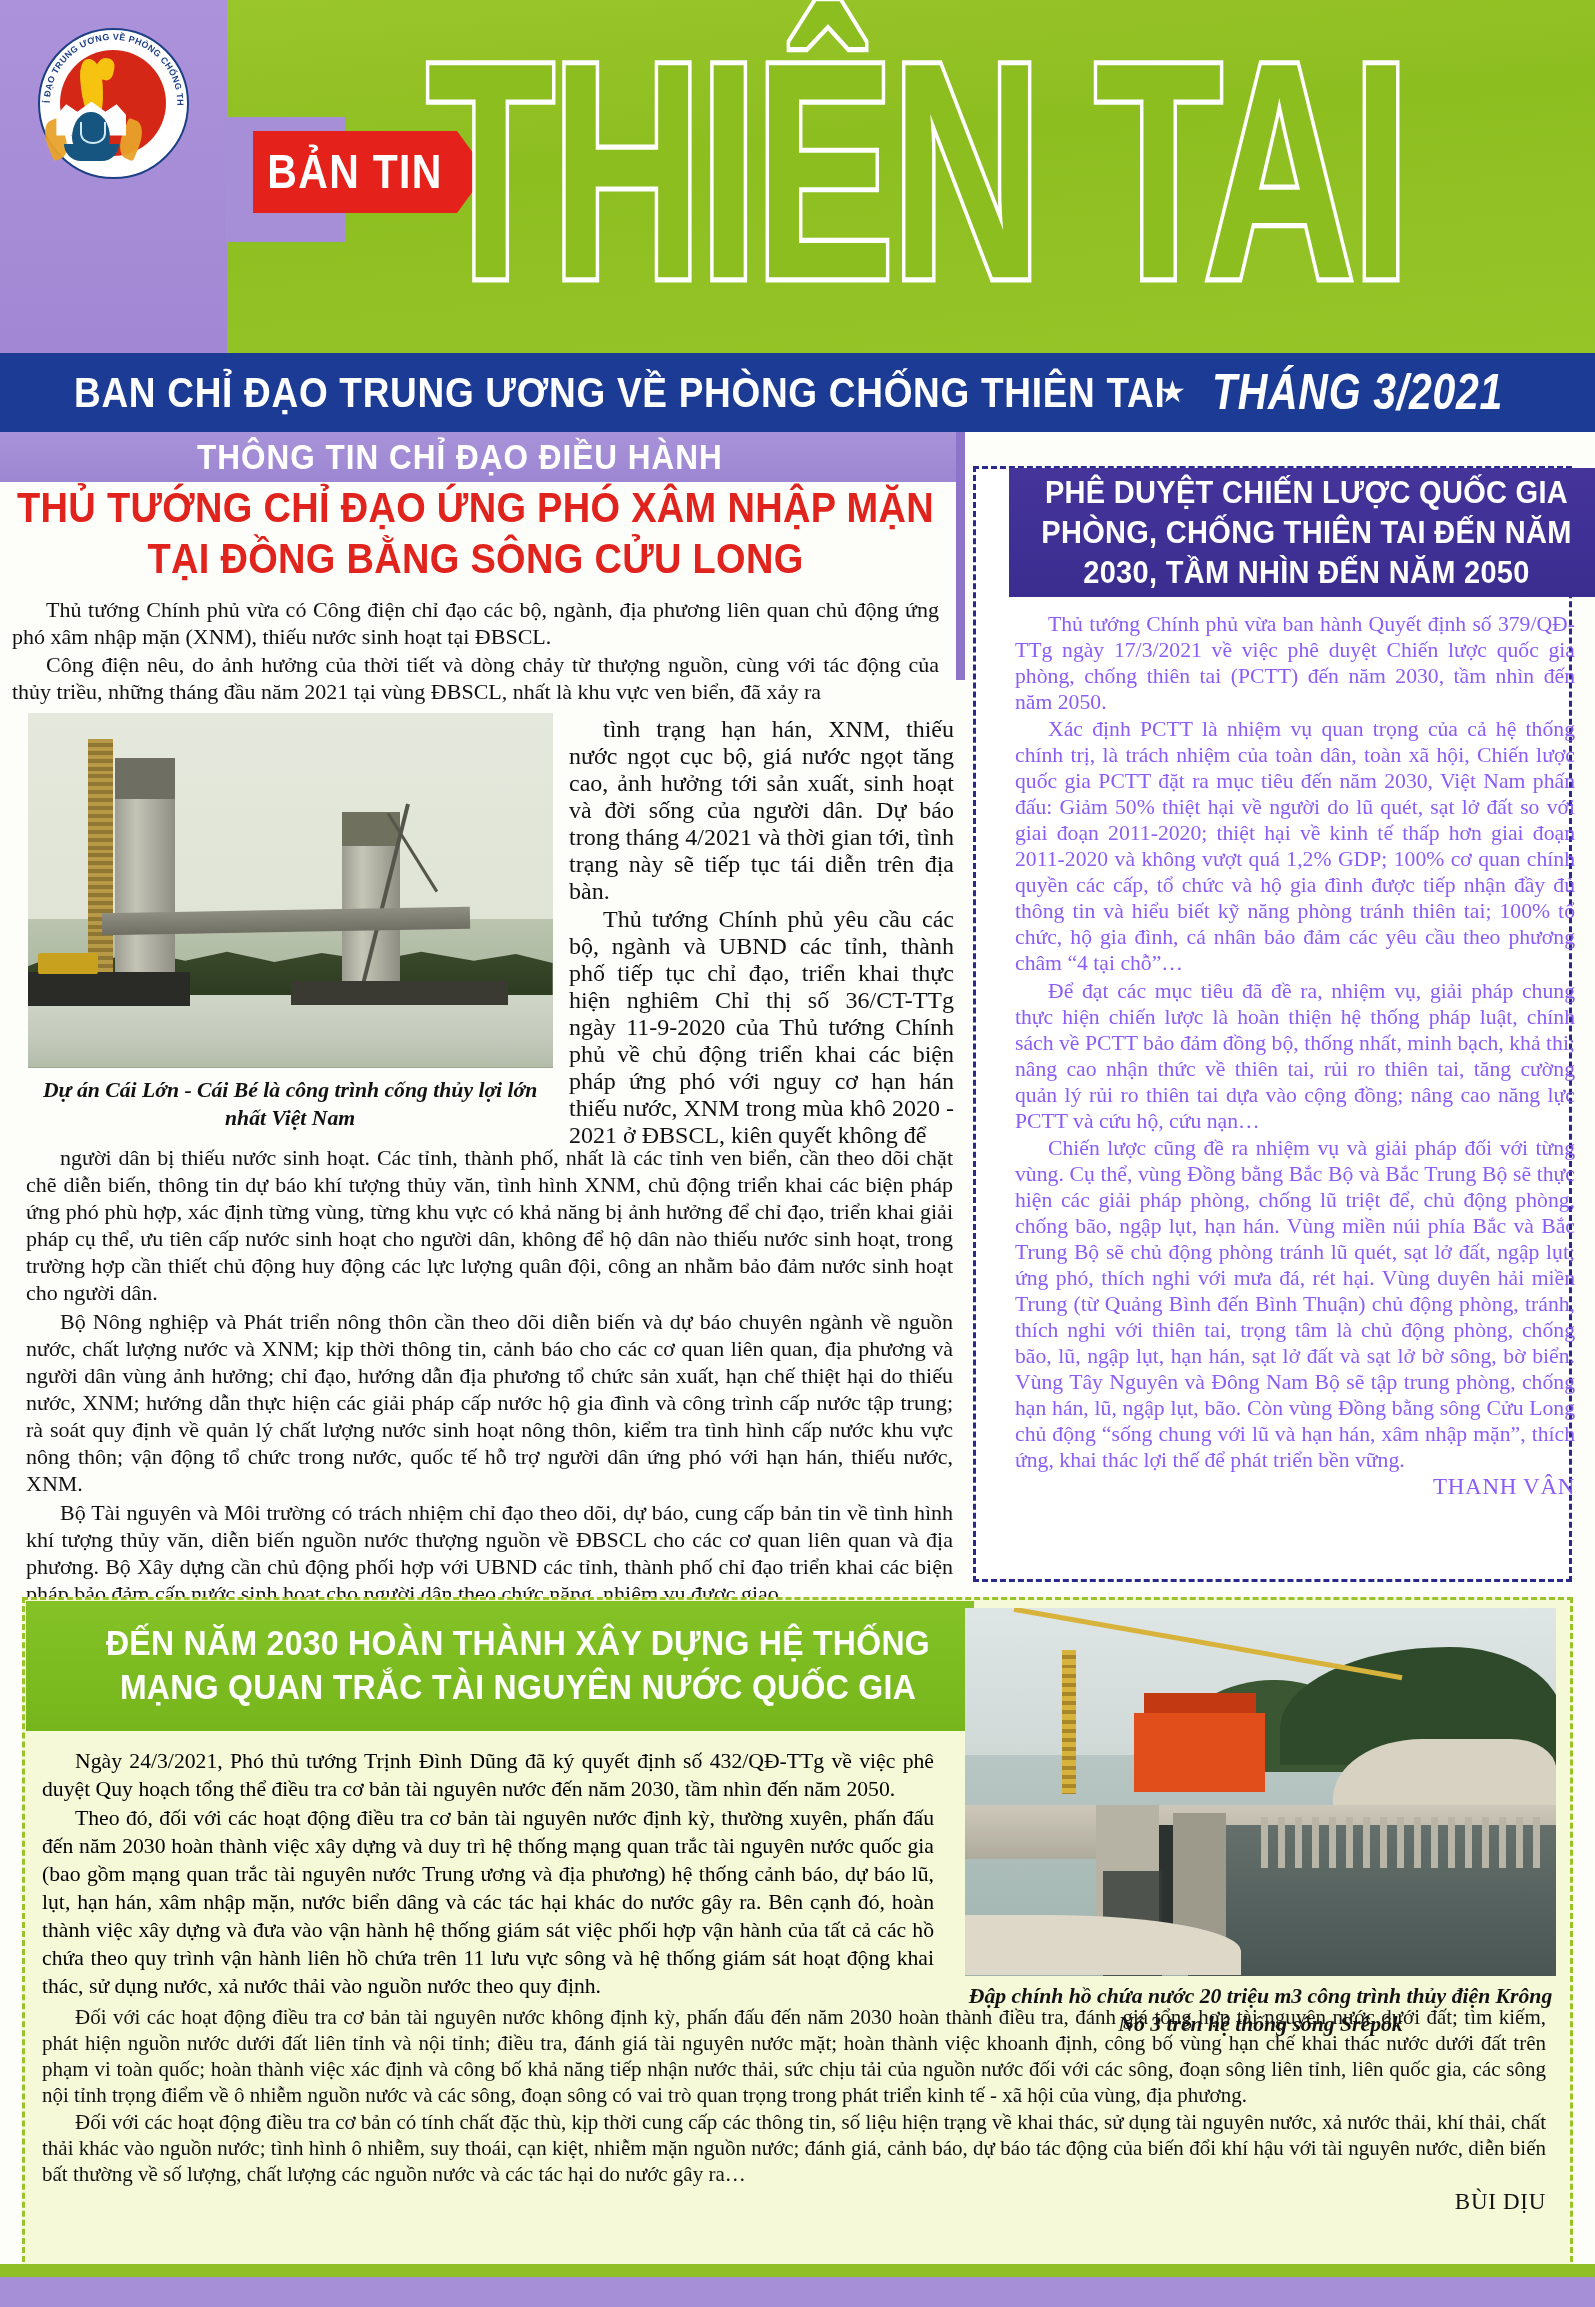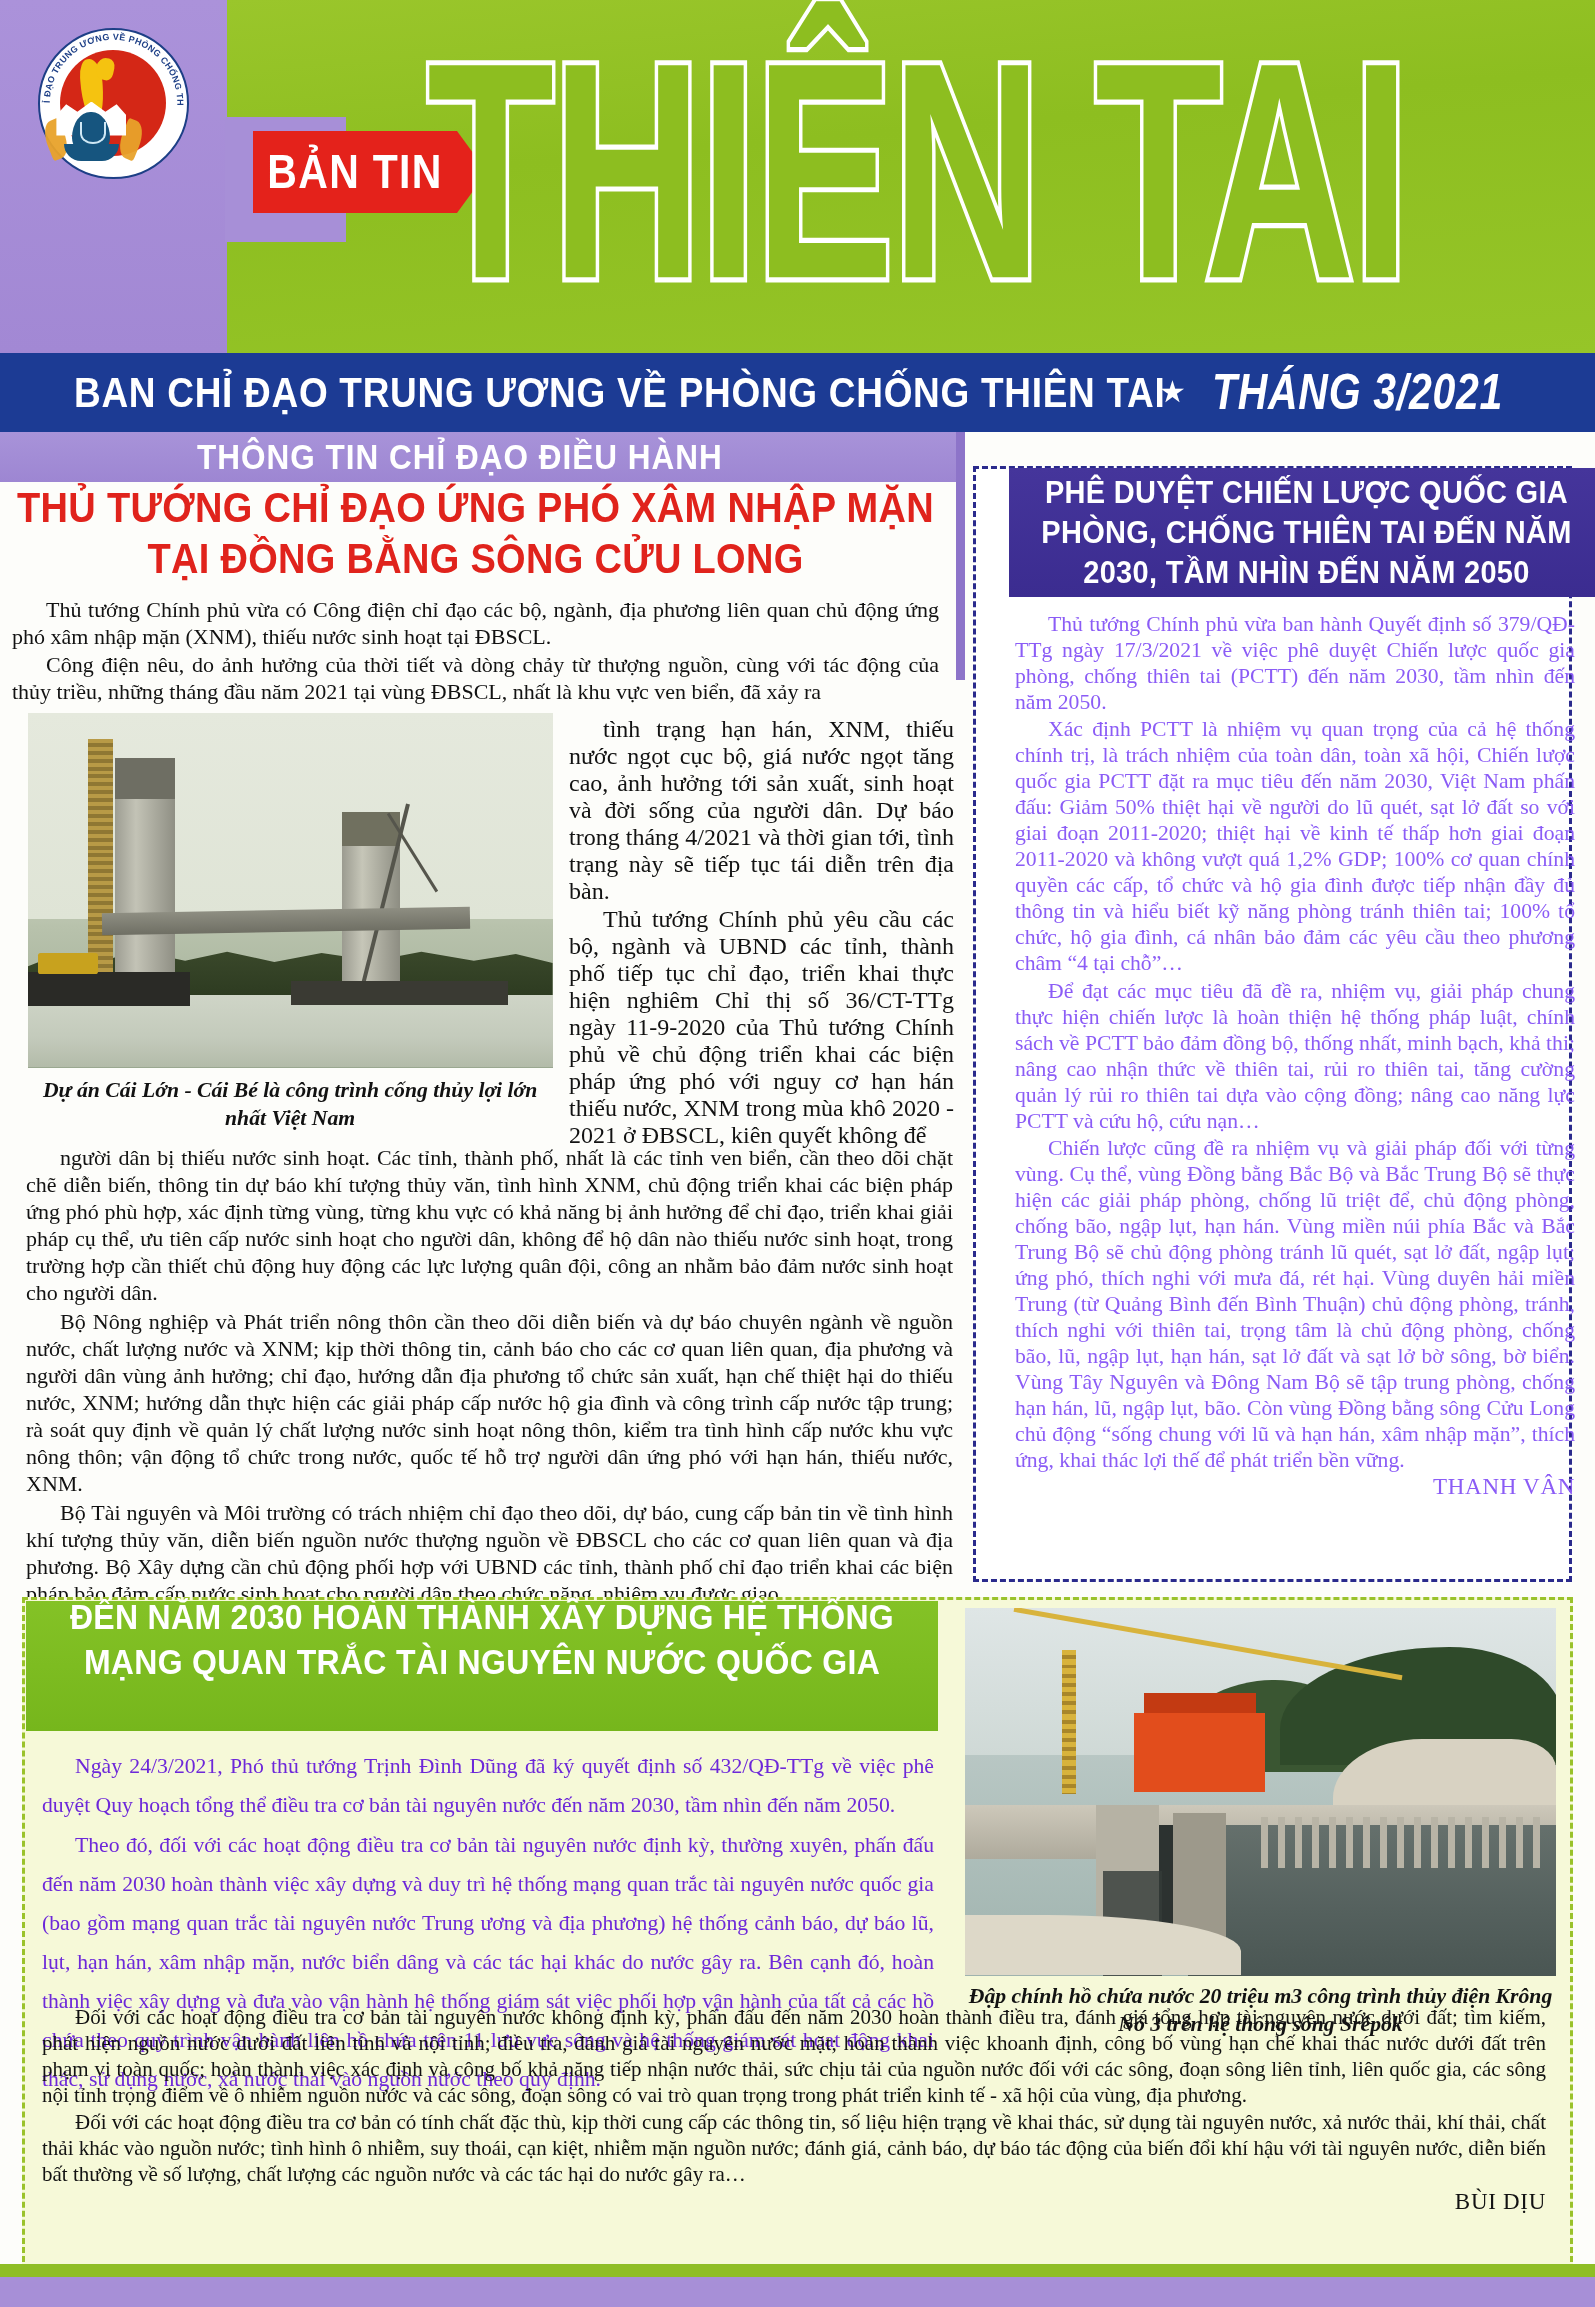--- a/index.html
+++ b/index.html
@@ -131,26 +131,26 @@
     font-size:29px;line-height:37px;text-align:center;letter-spacing:0.3px;transform:scaleY(1.08);}
   .boxR-body{position:absolute;left:1015px;top:611px;width:560px;
     font-size:21.7px;line-height:26px;text-align:justify;color:#8b5cf6;}
   .boxR-body p{margin:0 0 1.3px 0;text-indent:33px;}
 
   
   .art2-wrap{position:absolute;left:22px;top:1597px;width:1551px;height:683px;
     border:3.3px dashed #9ac22b;box-sizing:border-box;background:#f6f9d8;}
   .art2-head{position:absolute;left:26px;top:1601px;width:912px;height:130px;
     background:linear-gradient(180deg,#84c226 0%,#76b61c 100%);
-    display:flex;justify-content:center;}
+    display:flex;align-items:center;justify-content:center;padding-left:36px;}
   .art2-head h2{margin:0;font-family:"Liberation Sans",sans-serif;font-weight:700;color:#ffffff;
     font-size:32px;line-height:41px;text-align:center;letter-spacing:0.3px;transform:scaleY(1.08);}
 
   .art2-col{position:absolute;left:42px;top:1747px;width:892px;
-    font-size:21.7px;line-height:39px;text-align:justify;color:#6d28d9;}
+    font-size:21.7px;line-height:28px;text-align:justify;color:#000000;}
   .art2-col p{margin:0 0 1.3px 0;text-indent:33px;}
 
   .photo2{position:absolute;left:965px;top:1608px;width:591px;height:368px;overflow:hidden;
     background:linear-gradient(180deg,#c9d4d2 0%,#9fb3ae 100%);}
   .p2-sky{position:absolute;left:0;top:0;width:100%;height:40%;background:linear-gradient(180deg,#dfe6e6 0%,#cfd9d6 100%);}
   .p2-hill{position:absolute;left:315px;top:39px;width:282px;height:118px;background:#2f4a2a;
     border-radius:60% 40% 0 0/70% 60% 0 0;}
   .p2-hill2{position:absolute;left:217px;top:72px;width:171px;height:92px;background:#3a5632;
     border-radius:60% 50% 0 0/70% 60% 0 0;}
   .p2-sand{position:absolute;left:368px;top:131px;width:223px;height:99px;background:#d8d2c2;

